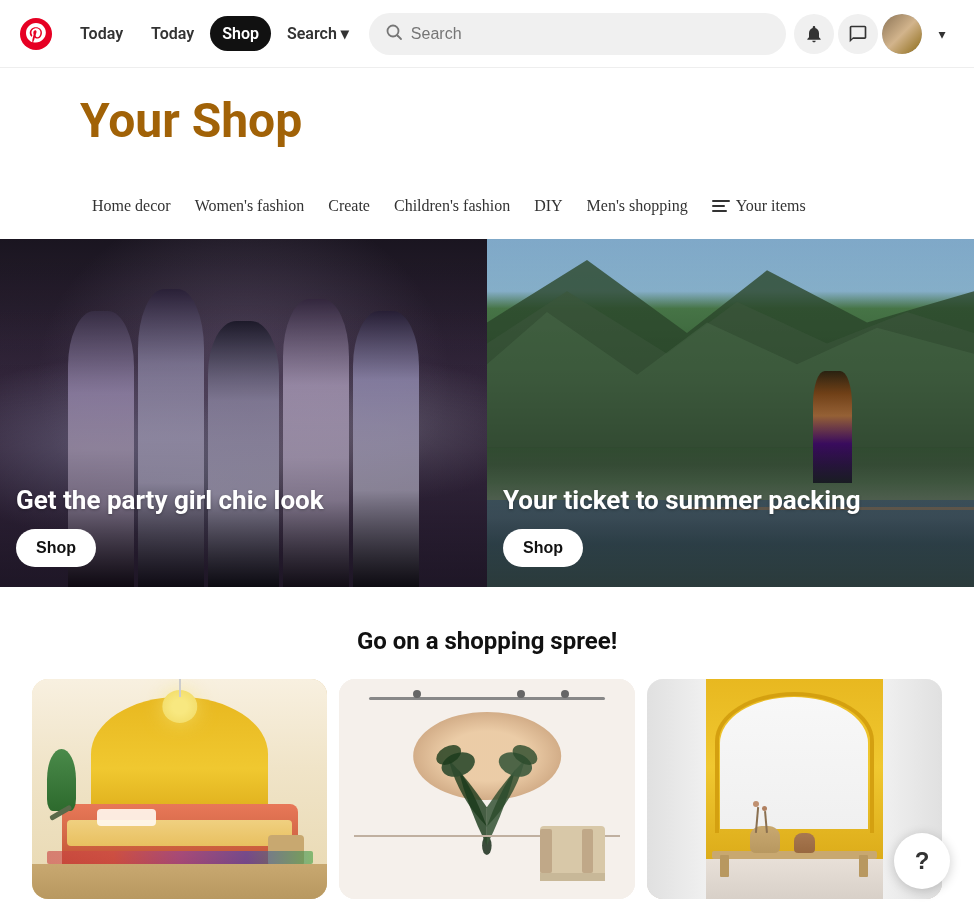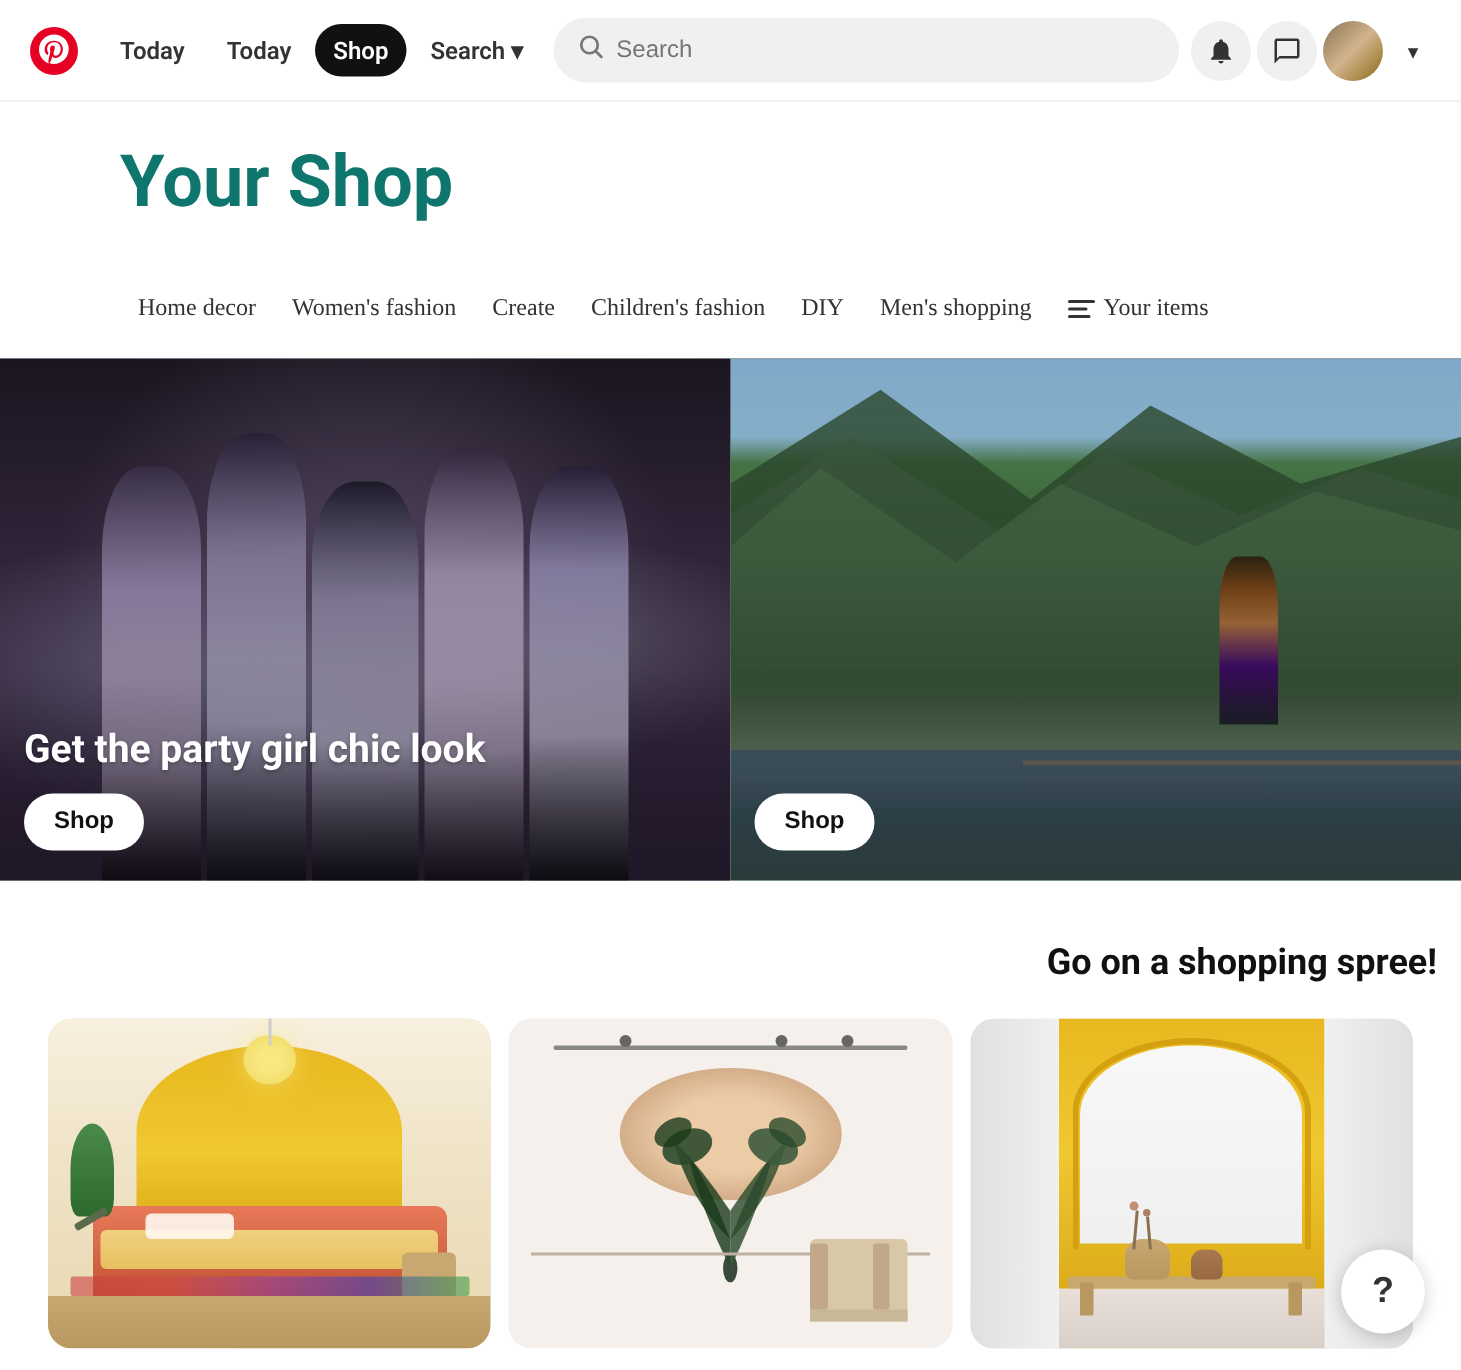--- a/index.html
+++ b/index.html
@@ -123,21 +123,21 @@
     
     .page-content { max-width: 974px; }
 
     
     .shop-title-section {
       padding: 24px 80px 16px 80px;
     }
     .shop-title {
       font-size: 48px;
       font-weight: 700;
-      color: #0f766e;
+      color: #a16207;
       margin-bottom: 24px;
     }
 
     
     .category-nav {
       display: flex;
       align-items: center;
       gap: 0;
       padding: 0 80px;
       margin-bottom: 12px;
@@ -280,21 +280,21 @@
       height: 25%;
       background: linear-gradient(180deg, #4a6a8a 0%, #3a5a7a 50%, #5a7a8a 100%);
       opacity: 0.7;
     }
 
     
     .spree-section {
       padding: 40px 16px 0;
     }
     .spree-title {
-      text-align: right;
+      text-align: center;
       font-size: 24px;
       font-weight: 700;
       color: #111;
       margin-bottom: 24px;
     }
     .product-grid {
       display: grid;
       grid-template-columns: repeat(3, 1fr);
       gap: 12px;
       padding: 0 16px;
@@ -488,20 +488,21 @@
         <div class="water-reflection"></div>
 
         <div style="position:absolute;bottom:22%;right:25%;width:8%;height:40%;">
           <div style="width:100%;height:80%;background:linear-gradient(180deg,#2a1a0a 0%,#8B4513 20%,#c87840 40%,#4B0082 65%,#1a1a2a 100%);border-radius:30% 30% 0 0;opacity:0.85;"></div>
         </div>
 
         <div style="position:absolute;bottom:22%;left:40%;right:0;height:3px;background:rgba(180,140,100,0.6);"></div>
         <div class="hero-overlay"></div>
       </div>
       <div class="hero-content">
+        <div class="hero-title">Your ticket to summer packing</div>
         <button class="shop-btn">Shop</button>
       </div>
     </div>
   </div>
 
   <div class="spree-section">
     <h2 class="spree-title">Go on a shopping spree!</h2>
     <div class="product-grid">
 
       <div class="product-card">

